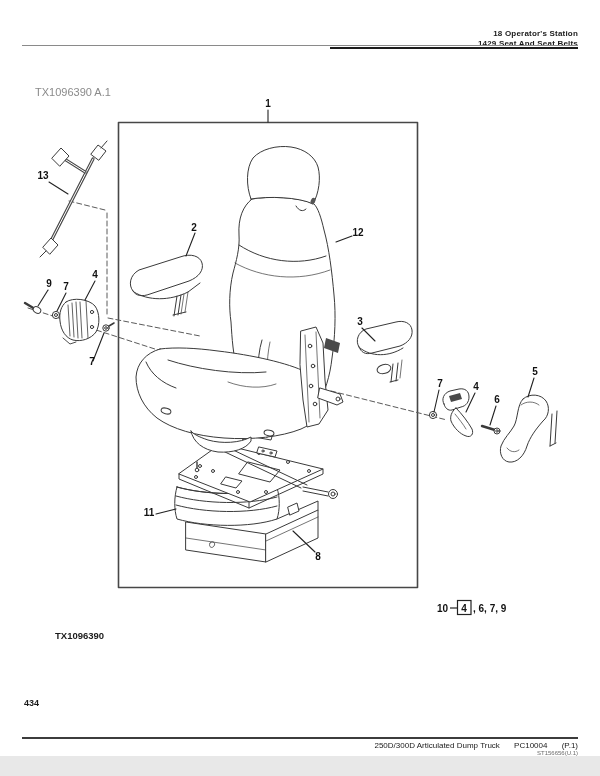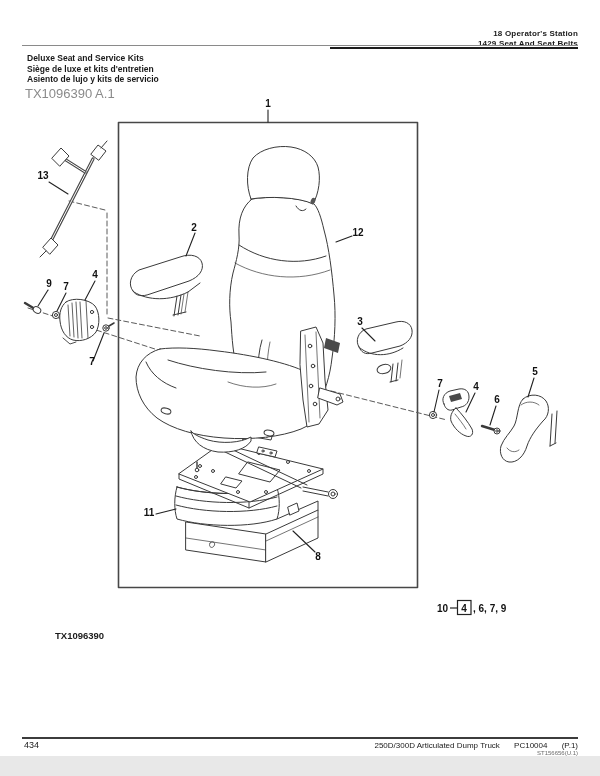--- a/index.html
+++ b/index.html
@@ -6,48 +6,43 @@
   .page{
     position:relative;width:600px;height:756px;background:#ffffff;
     font-family:"Liberation Sans", sans-serif;color:#1a1a1a;overflow:hidden;
     margin:0 auto;
   }
   .hdr-right{position:absolute;top:29px;right:22px;text-align:right;
     font-size:8px;font-weight:bold;line-height:9.5px;letter-spacing:.2px;}
   .rule-top{position:absolute;left:22px;right:22px;top:45px;height:1px;background:#8a8a8a;}
   .rule-top-dark{position:absolute;left:330px;right:22px;top:47px;height:2px;background:#1c1c1c;}
   .hdr-left{position:absolute;left:27px;top:53px;font-size:8.5px;font-weight:bold;line-height:10.5px;}
-  .fig-ref{position:absolute;left:25px;top:86px;font-size:13px;color:#8a8a8a;}
+  .fig-ref{position:absolute;left:35px;top:86px;font-size:11px;color:#8a8a8a;}
   .figure-id{position:absolute;left:25px;top:630px;font-size:9.5px;font-weight:bold;margin-left:30px;}
   .rule-footer{position:absolute;left:22px;right:22px;top:737px;height:1.5px;background:#3c3c3c;}
-  .ftr-left{position:absolute;left:24px;top:740px;font-size:9px;font-weight:normal;}
+  .ftr-left{position:absolute;left:24px;top:698px;font-size:9px;font-weight:bold;}
   .ftr-right{position:absolute;right:22px;top:741px;font-size:8px;margin-left:47px;}
   .ftr-right span{margin-left:12px;}
   .ftr-right span:first-child{margin-left:0;}
   .ftr-print{position:absolute;right:22px;top:750px;font-size:6px;color:#6b6b6b;}
   svg.diagram{position:absolute;left:0;top:0;width:600px;height:776px;}
   svg text{font-family:"Liberation Sans", sans-serif;font-weight:bold;font-size:10px;fill:#111;}
 </style>
 </head>
 <body>
 
 <div class="page">
 
   <div class="hdr-right">
     <div>18 Operator's Station</div>
     <div>1429 Seat And Seat Belts</div>
   </div>
   <div class="rule-top"></div>
   <div class="rule-top-dark"></div>
 
-  <div class="hdr-left">
-    <div>Deluxe Seat and Service Kits</div>
-    <div>Siège de luxe et kits d'entretien</div>
-    <div>Asiento de lujo y kits de servicio</div>
-  </div>
   <div class="fig-ref">TX1096390 A.1</div>
 
   <svg class="diagram" viewBox="0 0 600 776" xmlns="http://www.w3.org/2000/svg">
     <g stroke="#3a3a3a" fill="none" stroke-width="1" stroke-linecap="round" stroke-linejoin="round">
 
       <rect x="118.5" y="122.5" width="299" height="465" stroke="#474747" stroke-width="1.6"></rect>
 
       <g stroke="#5a5a5a" stroke-dasharray="5 3">
         <path d="M69,201 L105,210"></path>
         <path d="M107,213 L107,317"></path>

